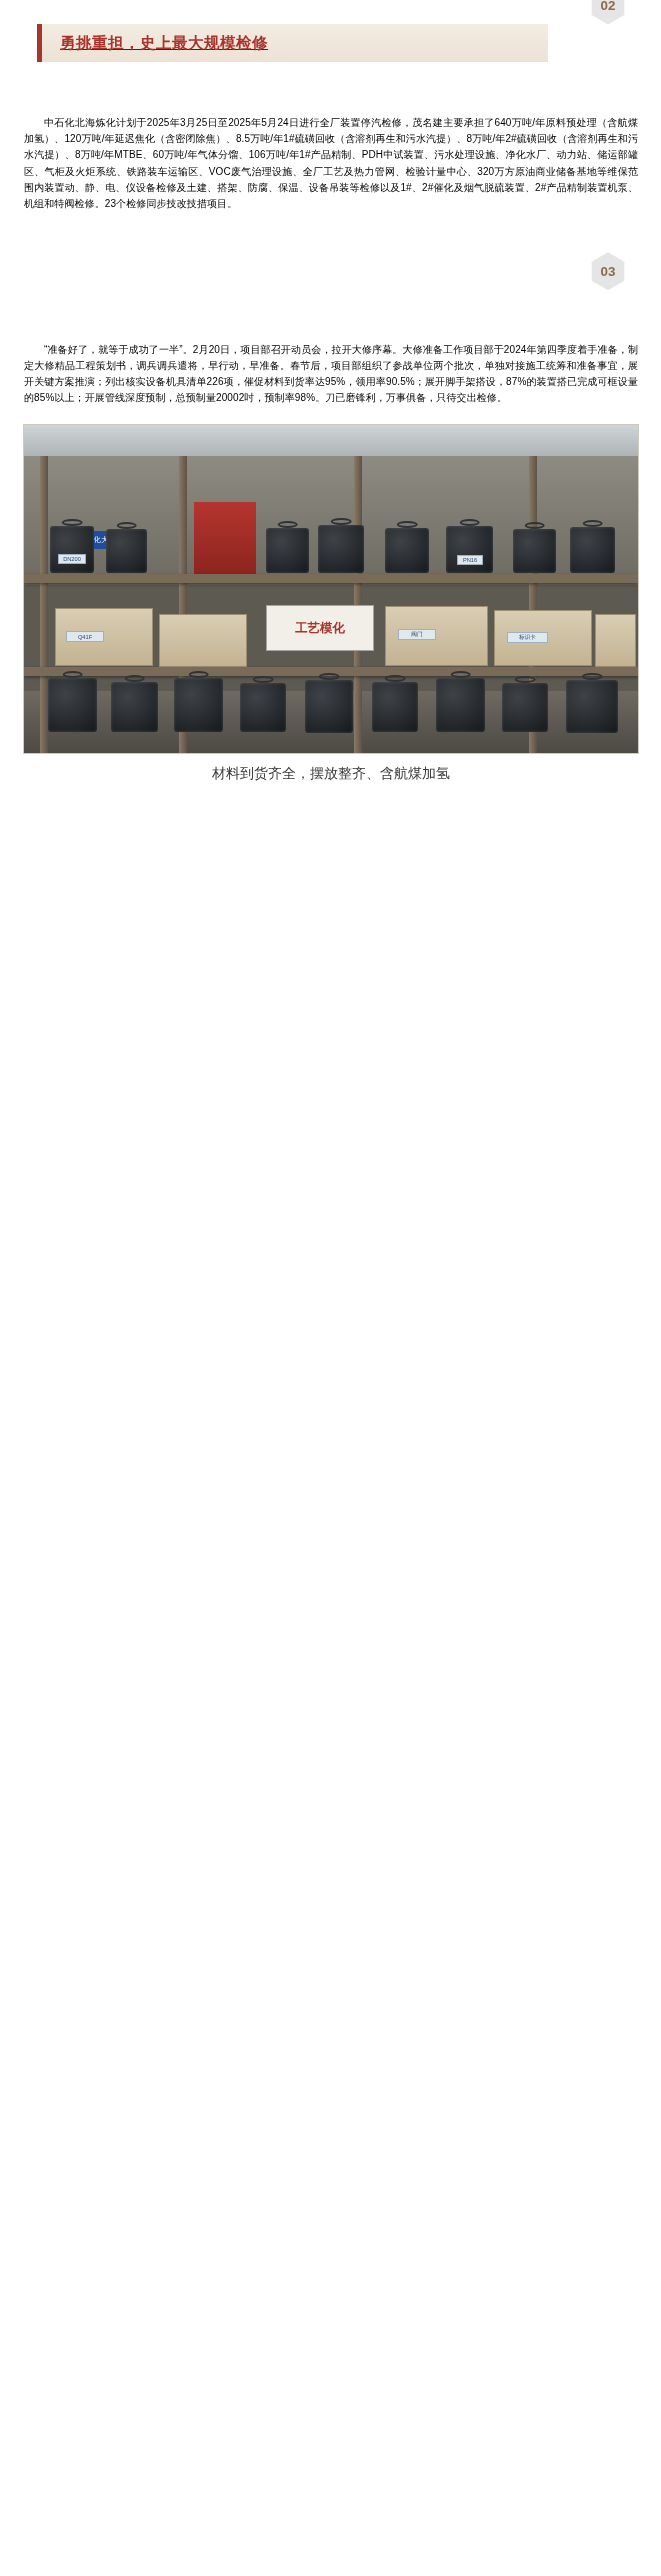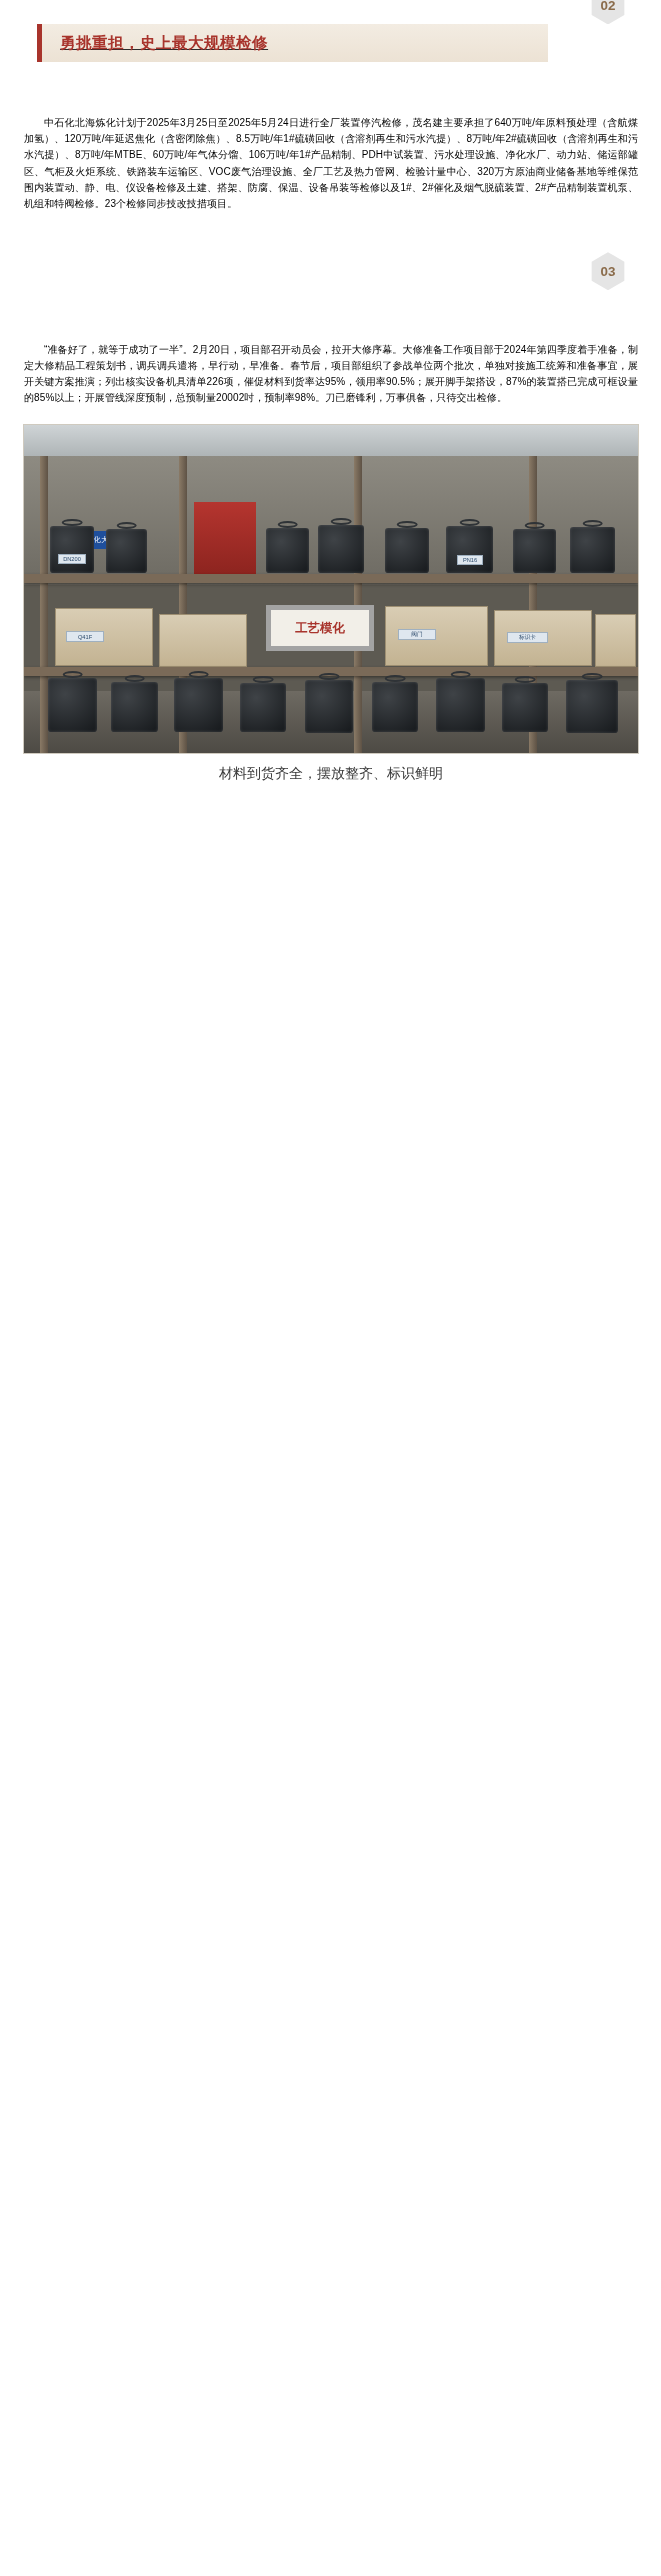--- a/index.html
+++ b/index.html
@@ -147,21 +147,21 @@
     font-size: 7.2px;
     display: flex; align-items: center; justify-content: center;
     letter-spacing: 0.5px;
   }
   .photo .redcloth {
     position: absolute; left: 170px; top: 77px; width: 62px; height: 72px;
     background: linear-gradient(180deg,#b5352f,#8d241f);
   }
   .photo .whitesign {
     position: absolute; left: 242px; top: 180px; width: 108px; height: 46px;
-    background: #f2efe8; border: 5px solid #a3a3a3;
+    background: #f2efe8; border: 1px solid #a3a3a3;
     display: flex; align-items: center; justify-content: center;
     color: #a8342c; font-size: 12.4px; font-weight: bold;
   }
   .caption {
     margin: 11.3px 0 0 0;
     text-align: center;
     font-size: 14px;
     color: #3a3a3a;
   }
 
@@ -275,18 +275,18 @@
       <div class="valve" style="left:412px;top:253px;width:49px;height:54px;">
           <div class="wheel"></div>
         </div>
       <div class="valve" style="left:478px;top:258px;width:46px;height:49px;">
           <div class="wheel"></div>
         </div>
       <div class="valve" style="left:542px;top:255px;width:52px;height:53px;">
           <div class="wheel"></div>
         </div>
     </div>
-    <div class="caption">材料到货齐全，摆放整齐、标识鲜明</div>
+    <div class="caption">材料到货齐全，摆放整齐、含航煤加氢</div>
   </div>
 
 
 </div>
 
 
 </body></html>

